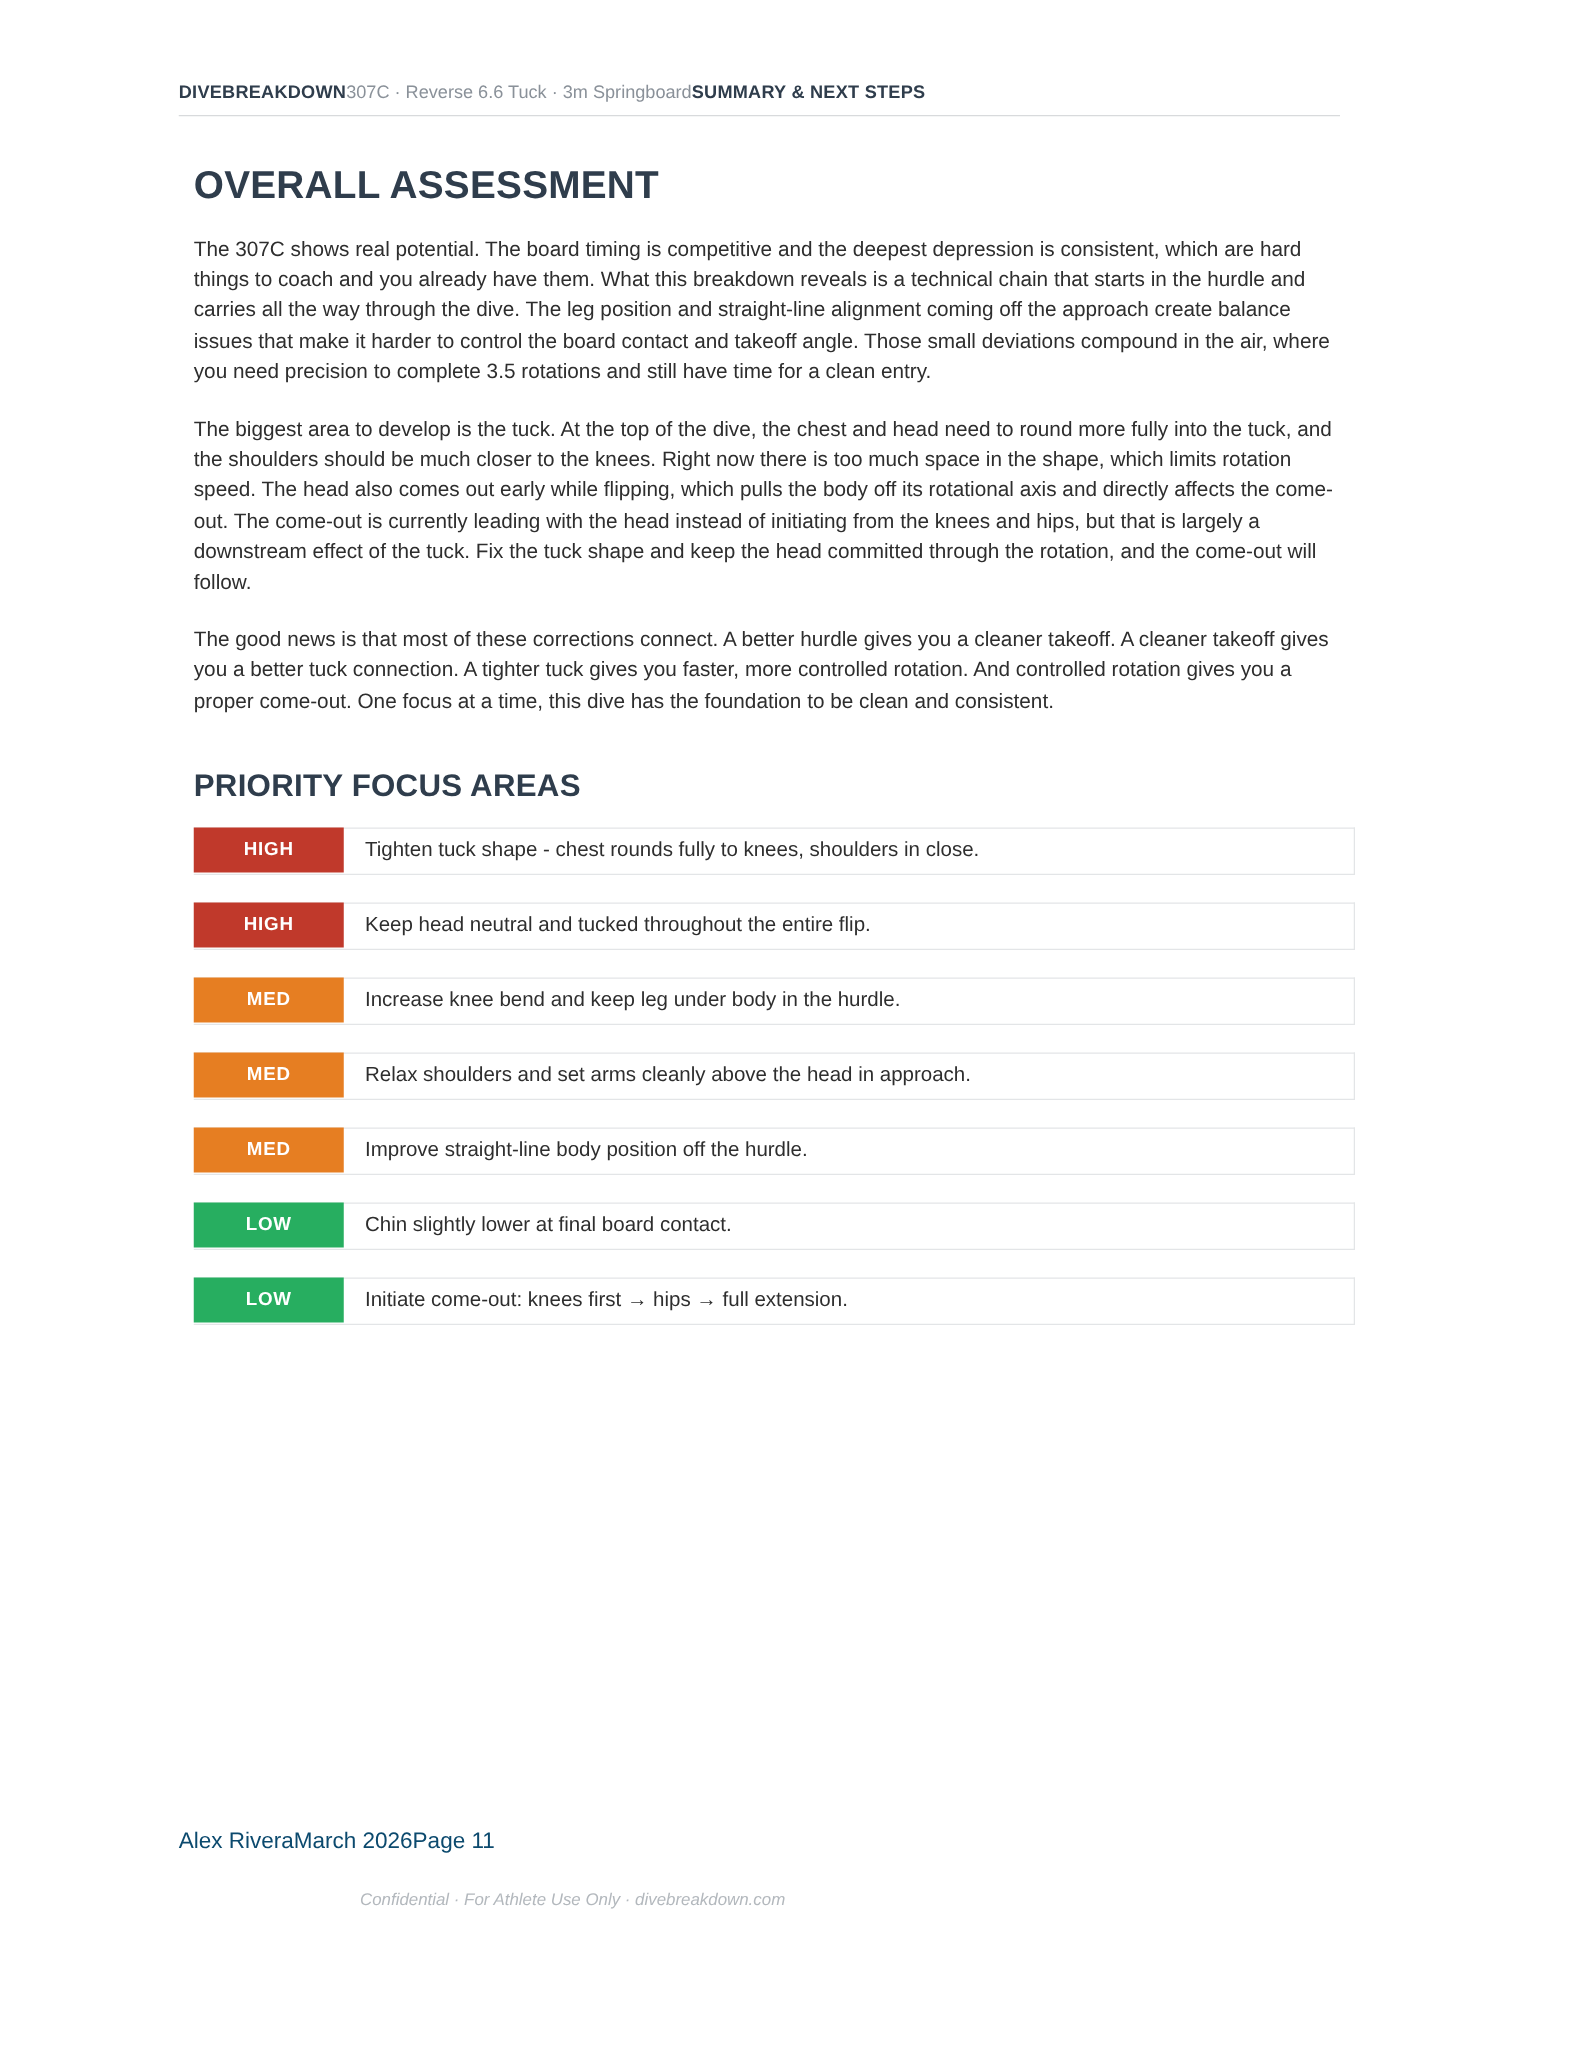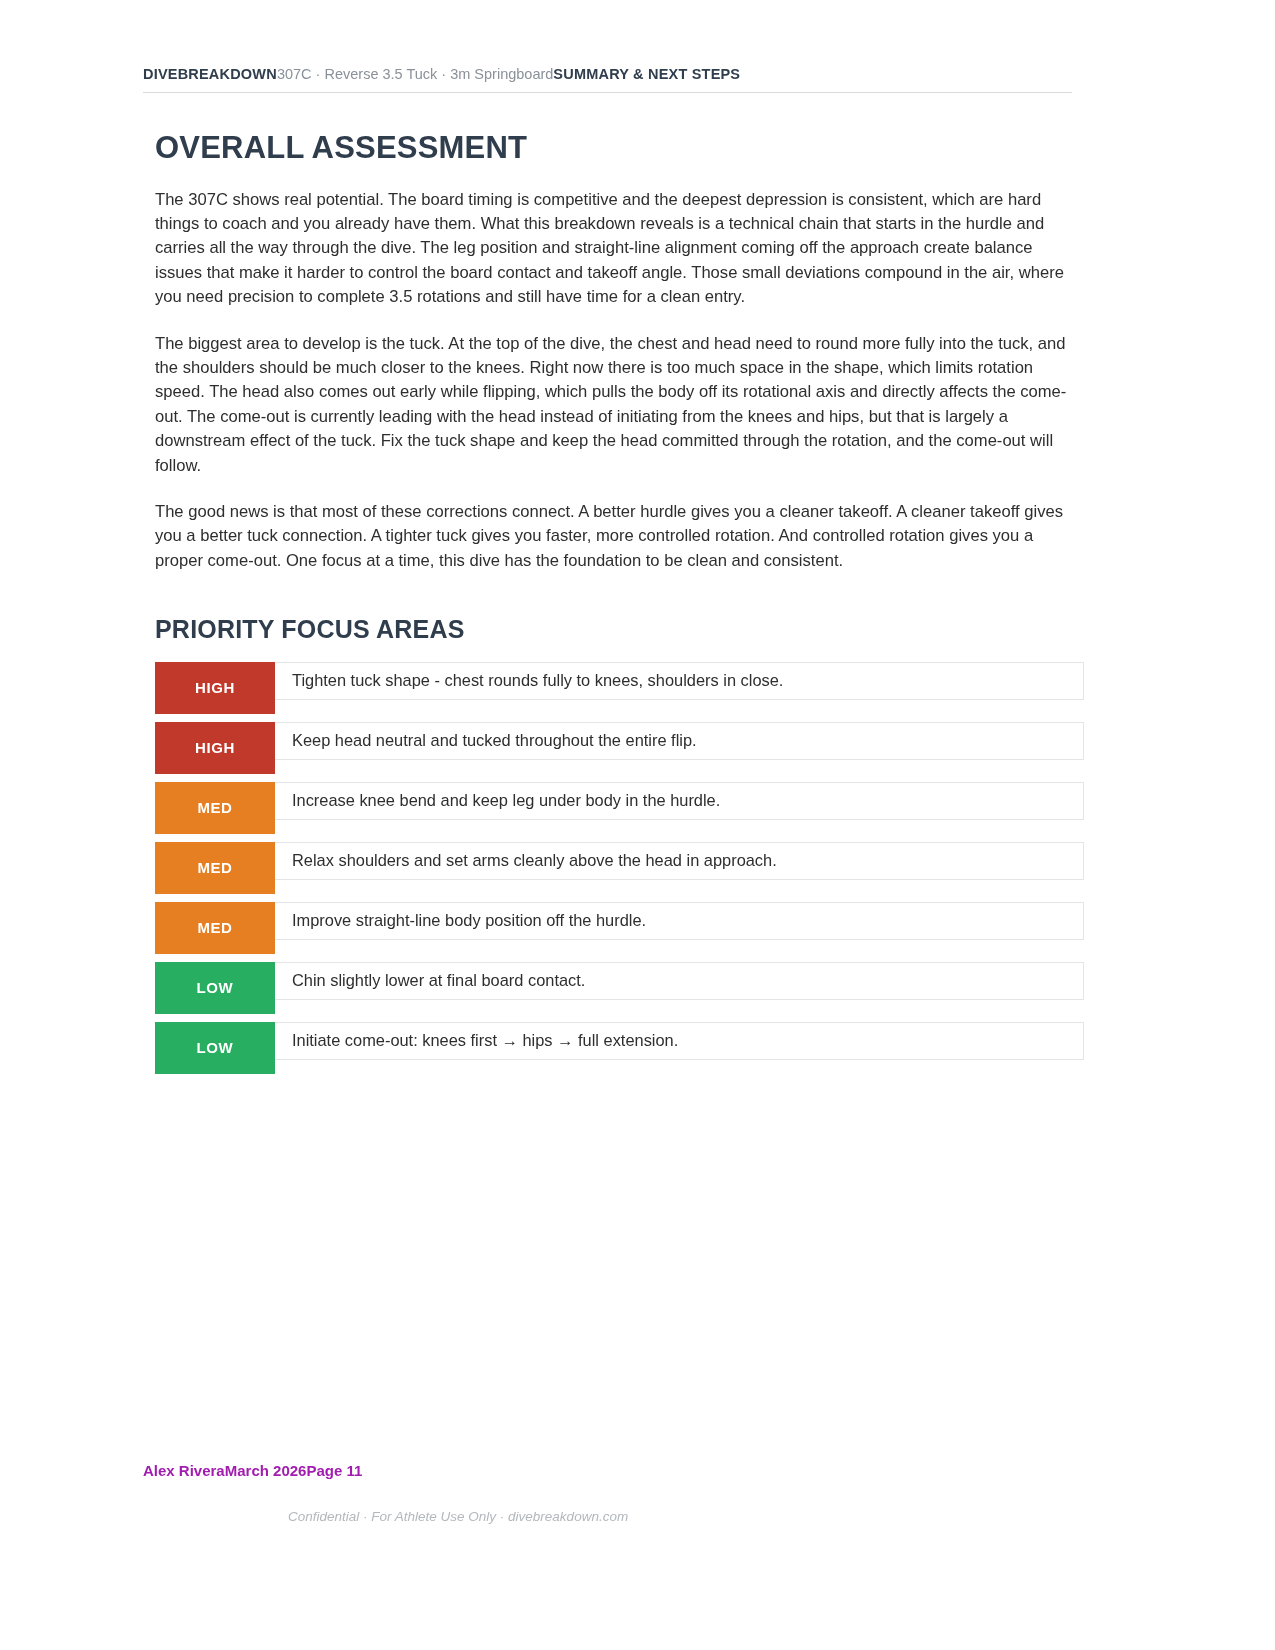--- a/index.html
+++ b/index.html
@@ -102,63 +102,62 @@
     flex: 0 0 120px;
     width: 120px;
     display: flex;
     align-items: center;
     justify-content: center;
     color: #ffffff;
     font-weight: bold;
     font-size: 15px;
     letter-spacing: 0.6px;
     margin: -1px 0 -1px 0;
-    height: 52px;
+    height: 36px;
     box-sizing: border-box;
   }
   .focus-text {
     flex: 1 1 auto;
     display: flex;
     align-items: center;
     padding-left: 17px;
     font-size: 16.4px;
     color: #2e2e2e;
     line-height: 1.2;
   }
 
   
   .doc-footer {
     position: absolute;
     left: 143px;
     top: 1461px;
     width: 929px;
   }
   .footer-meta {
-    font-size: 15px;
-    color: #a21caf;
+    font-size: 18px;
+    color: #0c4a6e;
     white-space: pre;
     line-height: 1.3;
-    font-weight: bold;
   }
   .footer-confidential {
     margin-top: 28px;
     font-size: 13.5px;
     font-style: italic;
     color: #b3b8bd;
     width: 800px;
     margin-left: 145px;
   }
 </style>
 </head>
 <body>
 
 <div class="page">
 
   <div class="doc-header">
-    <span class="hdr-brand">DIVEBREAKDOWN</span><span class="hdr-mid">307C · Reverse 3.5 Tuck · 3m Springboard</span><span class="hdr-section">SUMMARY &amp; NEXT STEPS</span>
+    <span class="hdr-brand">DIVEBREAKDOWN</span><span class="hdr-mid">307C · Reverse 6.6 Tuck · 3m Springboard</span><span class="hdr-section">SUMMARY &amp; NEXT STEPS</span>
   </div>
 
   <div class="content">
 
     <h1 class="section-title">OVERALL ASSESSMENT</h1>
 
     <p class="para">The 307C shows real potential. The board timing is competitive and the deepest depression is consistent, which are hard things to coach and you already have them. What this breakdown reveals is a technical chain that starts in the hurdle and carries all the way through the dive. The leg position and straight-line alignment coming off the approach create balance issues that make it harder to control the board contact and takeoff angle. Those small deviations compound in the air, where you need precision to complete 3.5 rotations and still have time for a clean entry.</p>
     <p class="para">The biggest area to develop is the tuck. At the top of the dive, the chest and head need to round more fully into the tuck, and the shoulders should be much closer to the knees. Right now there is too much space in the shape, which limits rotation speed. The head also comes out early while flipping, which pulls the body off its rotational axis and directly affects the come-out. The come-out is currently leading with the head instead of initiating from the knees and hips, but that is largely a downstream effect of the tuck. Fix the tuck shape and keep the head committed through the rotation, and the come-out will follow.</p>
     <p class="para">The good news is that most of these corrections connect. A better hurdle gives you a cleaner takeoff. A cleaner takeoff gives you a better tuck connection. A tighter tuck gives you faster, more controlled rotation. And controlled rotation gives you a proper come-out. One focus at a time, this dive has the foundation to be clean and consistent.</p>
 

